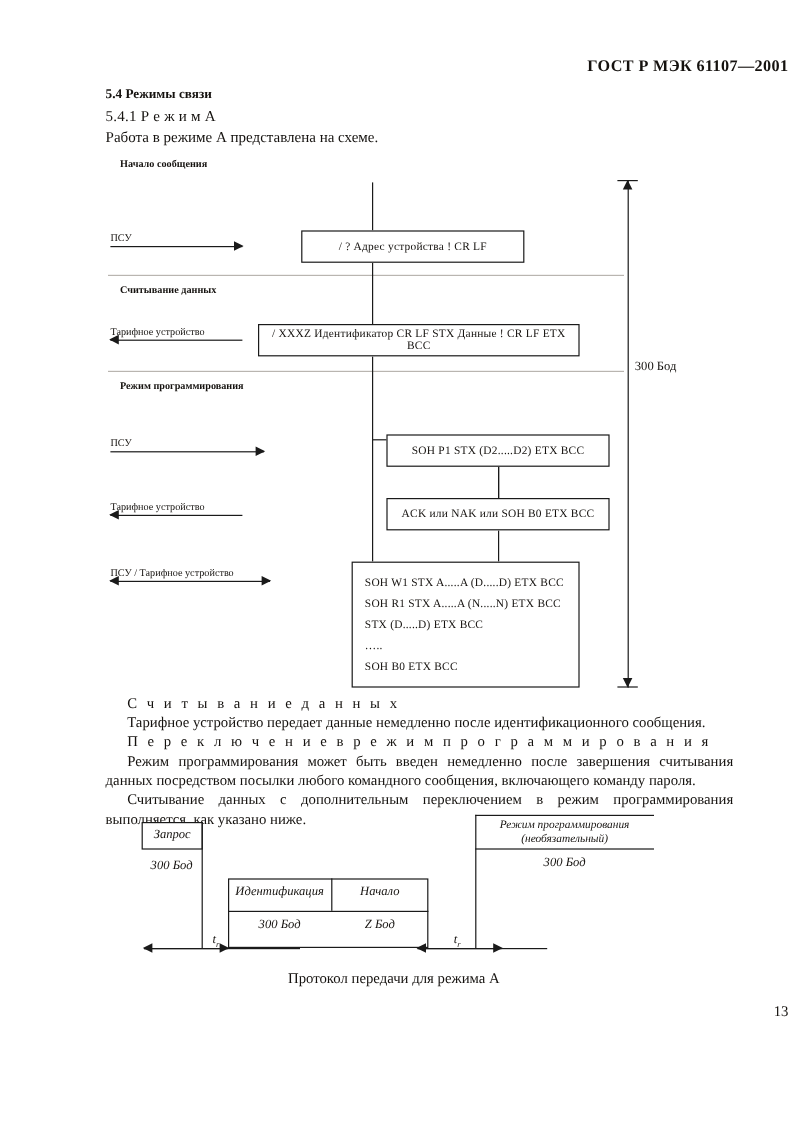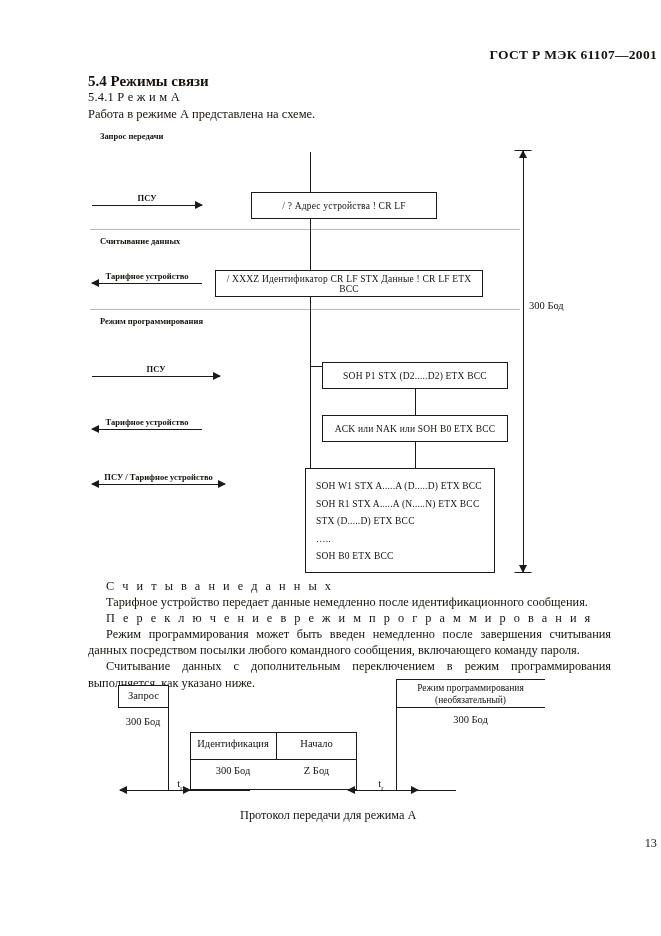--- a/index.html
+++ b/index.html
@@ -18,21 +18,21 @@
   .std-header{
     position:absolute; right:52px; top:47px;
     font-family:"Liberation Serif", serif;
     font-weight:bold; font-size:13.5px; letter-spacing:.3px;
     white-space:nowrap;
   }
 
   
   .sec-title{
     position:absolute; left:88px; top:73px;
-    font-weight:bold; font-size:15px; white-space:nowrap;
+    font-weight:bold; font-size:11px; white-space:nowrap;
   }
   .sec-sub{
     position:absolute; left:88px; top:90px;
     font-size:12.5px; white-space:nowrap; letter-spacing:.2px;
   }
   .intro-line{
     position:absolute; left:88px; top:107px;
     font-size:12.5px; white-space:nowrap;
   }
 
@@ -58,37 +58,37 @@
     letter-spacing:.2px;
     box-sizing:border-box;
     z-index:6;
   }
   #box-request{ left:215px; top:192px; width:186px; height:27px;margin-left:36px; }
   #box-identify{ left:215px; top:270px; width:268px; height:27px; }
   #box-prog-cmd{ left:322px; top:362px; width:186px; height:27px; }
   #box-ack{ left:322px; top:415px; width:186px; height:27px; }
   #box-multi{
     left:293px; top:468px; width:190px; height:105px;
-    display:block; padding:9px 0 0 10px; text-align:left;margin-left:12px;
+    display:block; padding:9px 0 0 10px; text-align:left;
   }
   #box-multi .ml{ font-size:9.5px; line-height:17.6px; white-space:nowrap;}
 
   
   .vline{position:absolute;background:#1a1a1a;width:1px;z-index:2;}
   .hline{position:absolute;background:#1a1a1a;height:1px;z-index:2;}
   
   .sep{position:absolute;height:1px;background:#b9b5b0;z-index:1;}
 
   
   .arrow-wrap{position:absolute;z-index:4;}
   .arrow-line{position:absolute;left:0;top:50%;height:1px;background:#1a1a1a;width:100%;}
   .arrow-lbl{
     position:absolute; left:0; width:100%;
     bottom:50%; margin-bottom:2px;
-    text-align:center; font-weight:bold; font-size:8.5px;
+    font-weight:normal; font-size:8.5px;
     white-space:nowrap; font-family:"Liberation Serif", serif;
   }
   .ah{position:absolute;top:50%;width:0;height:0;}
   .ah-r{right:-1px;transform:translateY(-50%);border-top:4px solid transparent;border-bottom:4px solid transparent;border-left:8px solid #1a1a1a;}
   .ah-l{left:-1px;transform:translateY(-50%);border-top:4px solid transparent;border-bottom:4px solid transparent;border-right:8px solid #1a1a1a;}
 
   
   .span-arrow{position:absolute;z-index:3;}
   .span-arrow .sa-line{position:absolute;left:50%;top:0;width:1px;height:100%;background:#1a1a1a;}
   .span-arrow .sa-cap{position:absolute;left:50%;transform:translateX(-50%);width:17px;height:1px;background:#1a1a1a;}
@@ -106,21 +106,21 @@
     position:absolute; left:88px; top:578px; width:523px;
     font-size:12.3px; line-height:16.1px;
     text-align:justify;
   }
   .body-text p{margin:0;}
   .p-indent{text-indent:18px;}
   .tracked{letter-spacing:2.5px; display:inline-block; text-indent:0;}
   .t-wrap{text-indent:18px;}
 
   
-  .timing{position:absolute;left:0;top:0;width:622px;height:936px;}
+  .timing{position:absolute;left:0;top:0;width:622px;height:936px;font-style:italic;}
   .tline{position:absolute;background:#1a1a1a;z-index:3;}
   .tv{width:1px;}
   .th{height:1px;}
   .tbox{
     position:absolute;border:1px solid #1a1a1a;box-sizing:border-box;
     background:#fff;z-index:2;
   }
   .tlbl{
     position:absolute;font-size:10.5px;white-space:nowrap;
     font-family:"Liberation Serif", serif;text-align:center;z-index:4;
@@ -149,21 +149,21 @@
 <div class="page">
 
   <div class="std-header">ГОСТ Р МЭК 61107—2001</div>
 
   <div class="sec-title">5.4  Режимы связи</div>
   <div class="sec-sub">5.4.1  Р е ж и м   А</div>
   <div class="intro-line">Работа в режиме А представлена на схеме.</div>
 
   <div class="diagram">
 
-    <div class="dg-label dg-title">Запрос передачи</div>
+    <div class="dg-label dg-title">Начало сообщения</div>
 
     <div class="sep" style="left:90px; top:229px; width:430px;"></div>
     <div class="sep" style="left:90px; top:309px; width:430px;"></div>
 
     <div class="dg-label dg-sect1">Считывание данных</div>
     <div class="dg-label dg-sect2">Режим программирования</div>
 
     <div class="vline" style="left:310px; top:152px; width:1px; height:40px;"></div>
     <div class="vline" style="left:310px; top:219px; width:1px; height:51px;"></div>
     <div class="vline" style="left:310px; top:297px; width:1px; height:69px;"></div>

